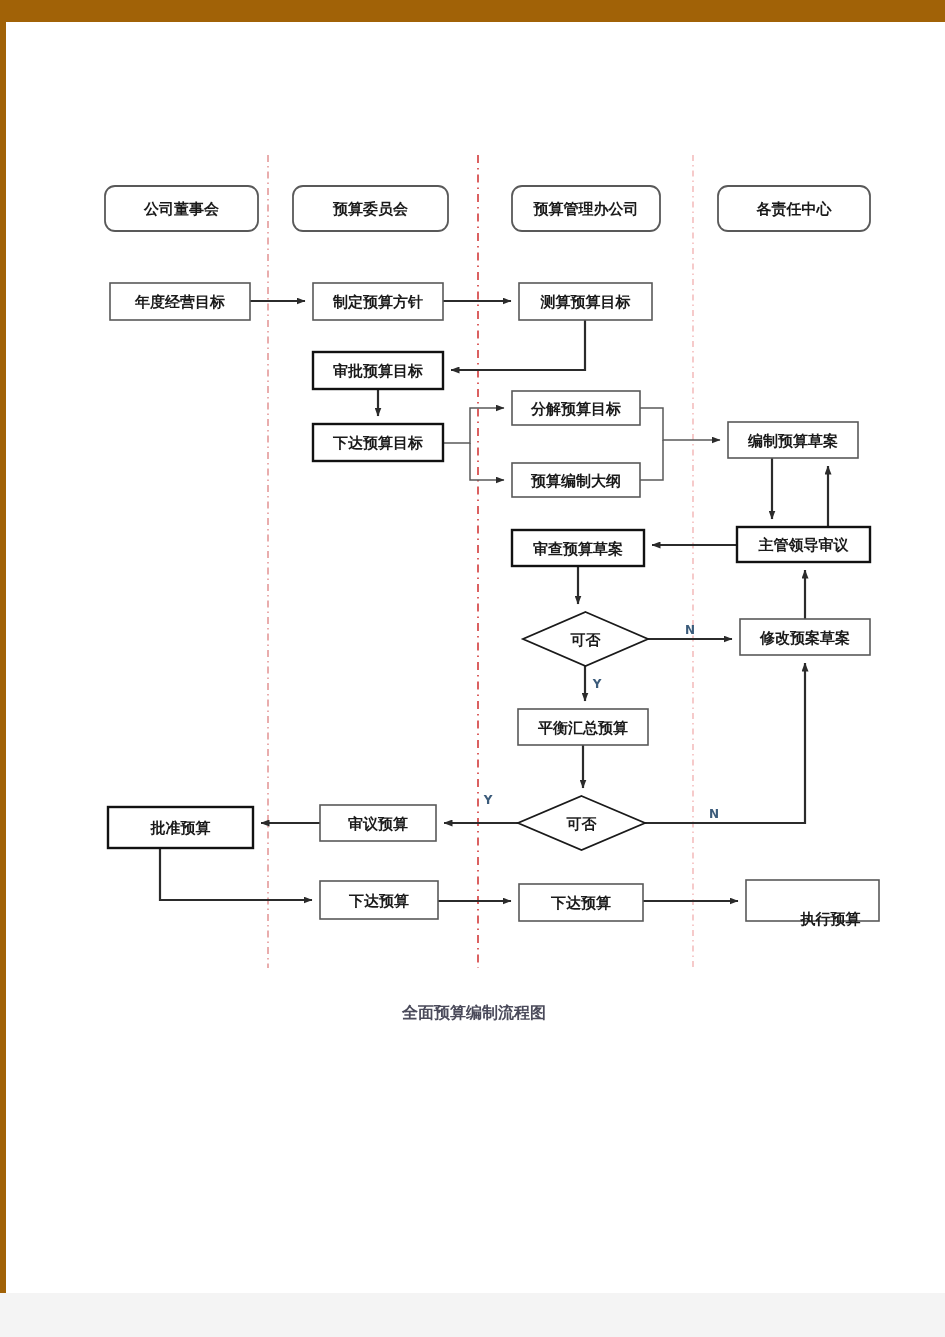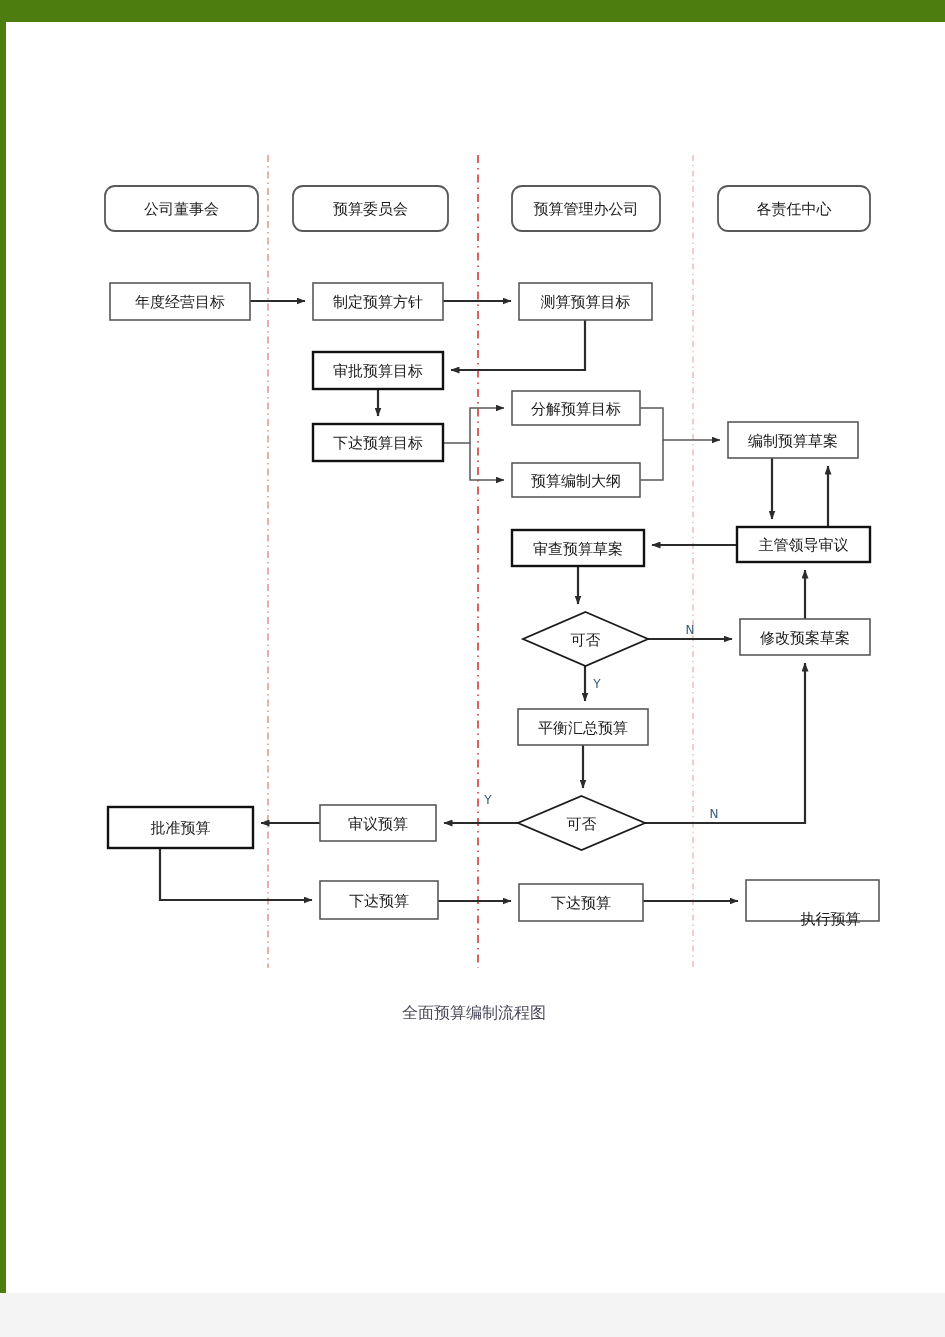--- a/index.html
+++ b/index.html
@@ -7,21 +7,22 @@
     margin: 0;
     padding: 0;
     background: #f4f4f4;
     font-family: "Liberation Sans", sans-serif;
   }
   #page {
     position: relative;
     width: 945px;
     height: 1293px;
     overflow: hidden;
-    background: #4d7c0f;
+    background: #a16207;
+    font-weight: bold;
   }
   #sheet {
     position: absolute;
     left: 6px;
     top: 22px;
     width: 939px;
     height: 1315px;
     background: #ffffff;
   }
   #diagram {

